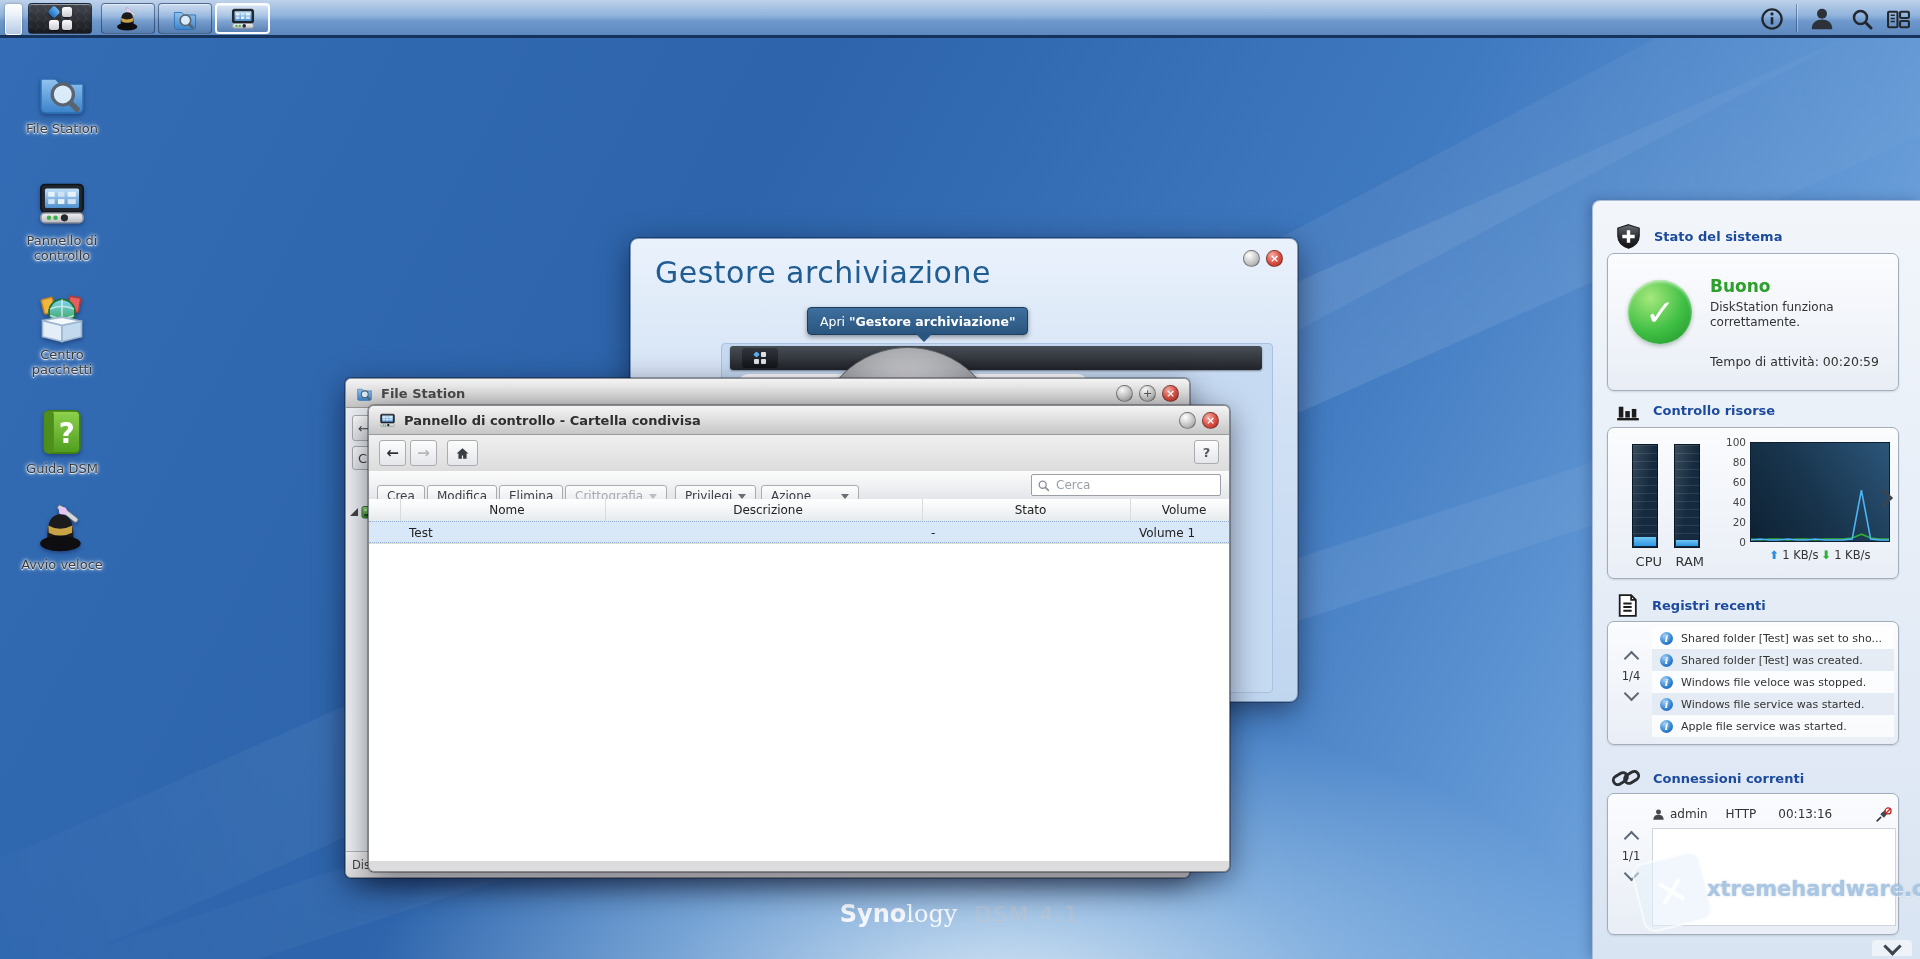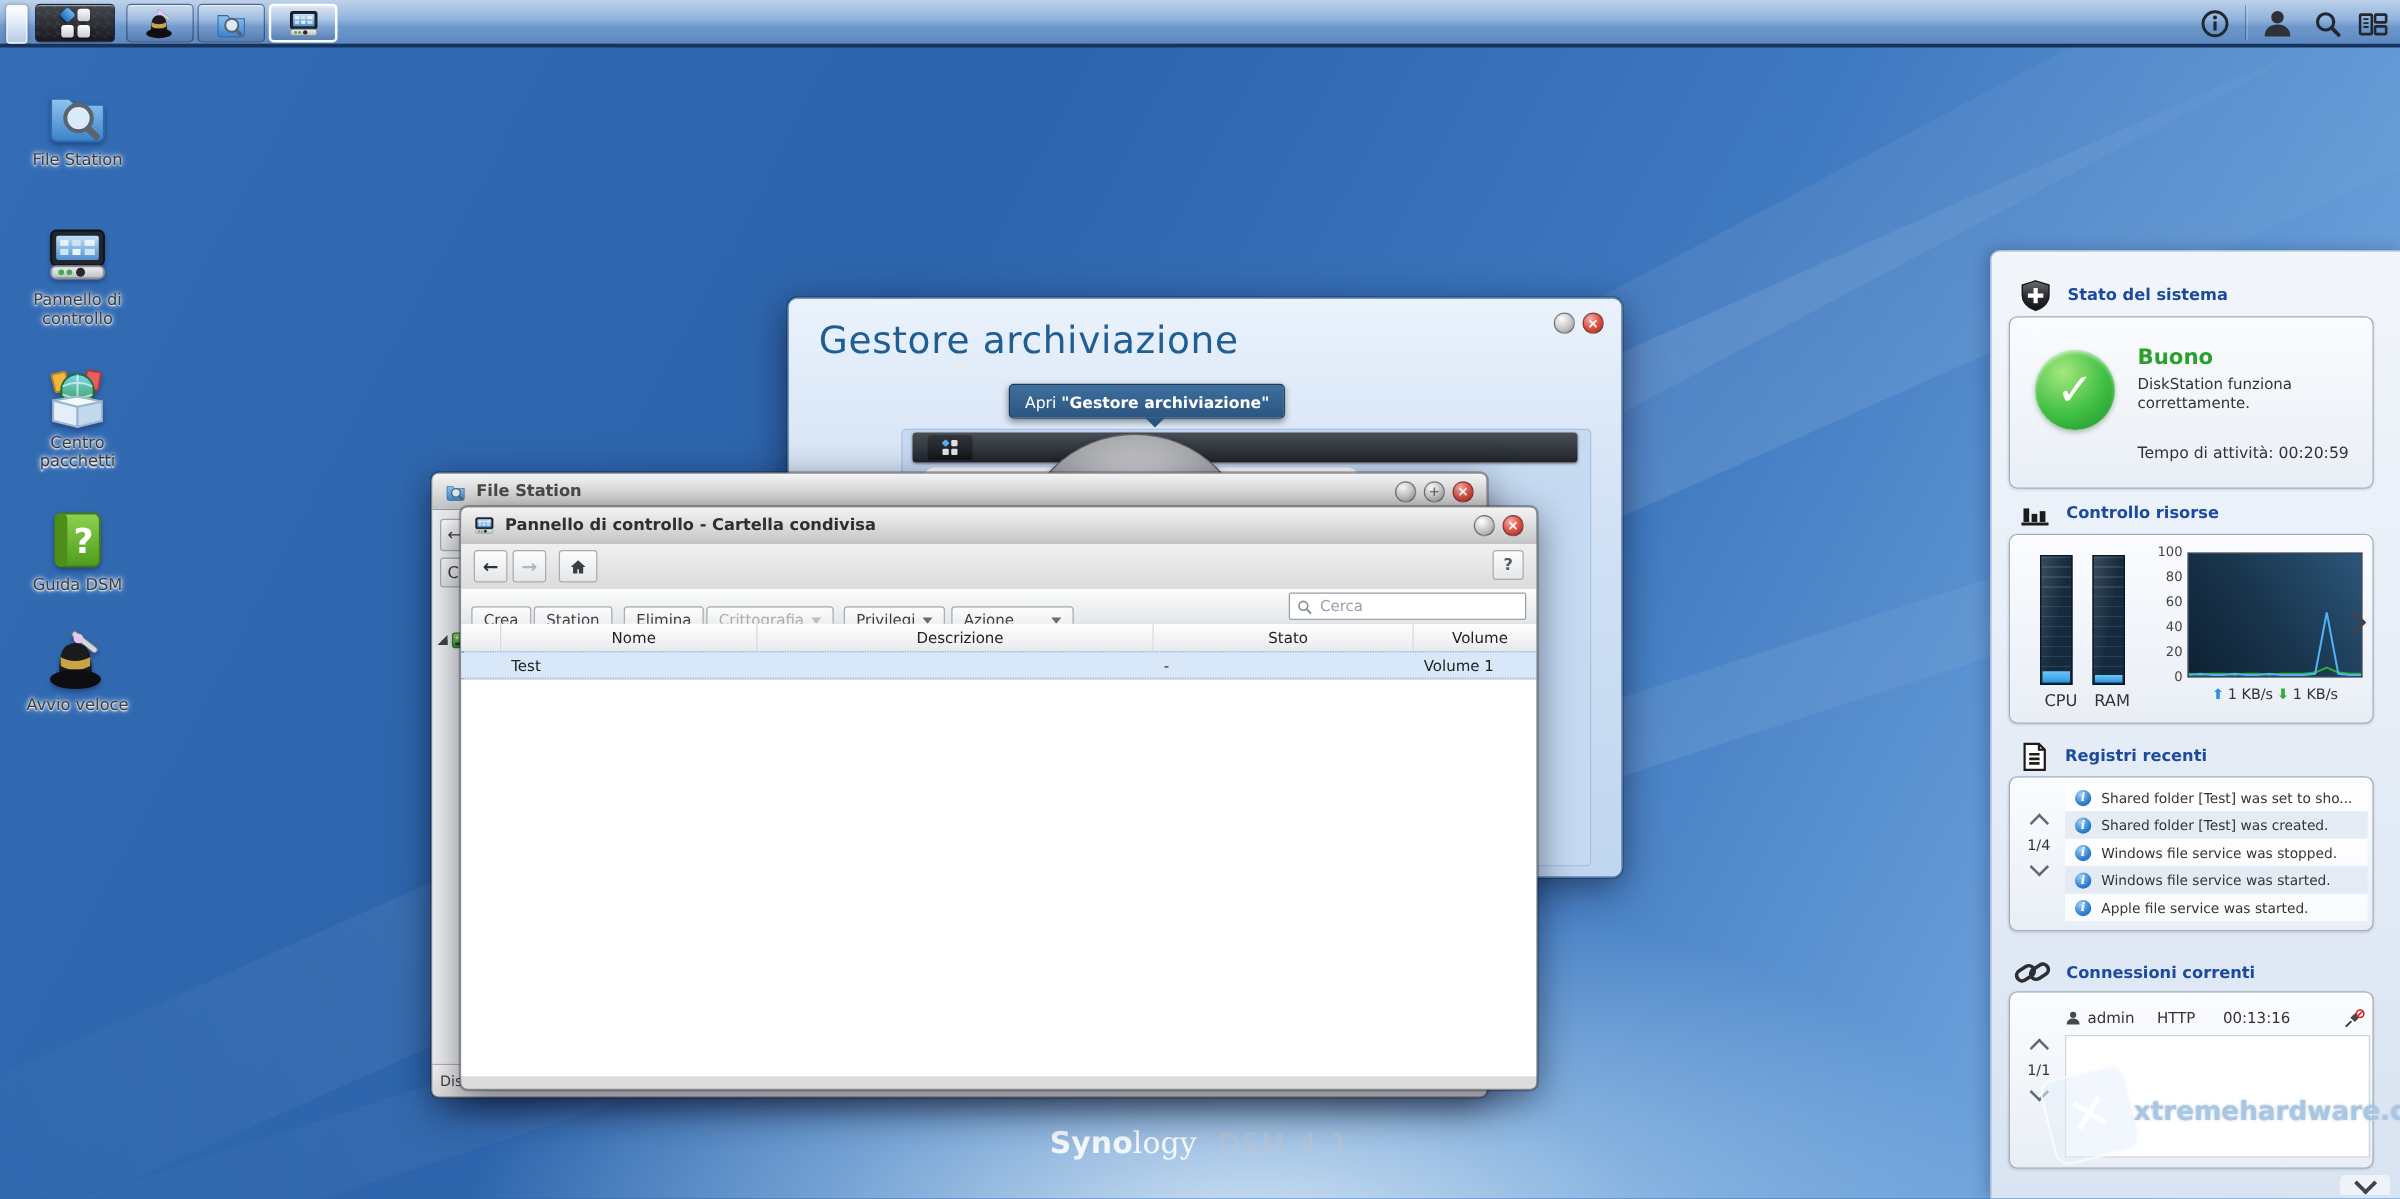--- a/index.html
+++ b/index.html
@@ -417,21 +417,21 @@
     <div class="bevel-btn nav-btn" style="right:10px;width:25px;height:24px;font-size:13px;color:#55595e;">
         <span>?</span>
       </div>
   </div>
 
   <div id="cp-toolbar">
     <div class="bevel-btn cp-tbtn" style="left:8px;">
         <span>Crea</span>
       </div>
     <div class="bevel-btn cp-tbtn" style="left:58px;">
-        <span>Station</span>
+        <span>Modifica</span>
       </div>
     <div class="bevel-btn cp-tbtn" style="left:130px;">
         <span>Elimina</span>
       </div>
     <div class="bevel-btn cp-tbtn disabled" style="left:196px;">
         <span>Crittografia</span>
         <span class="caret"></span>
       </div>
     <div class="bevel-btn cp-tbtn" style="left:306px;">
         <span>Privilegi</span>
@@ -595,21 +595,21 @@
       <div class="log-row" style="top:0;">
           <span class="inf">i</span>
           <span>Shared folder [Test] was set to sho...</span>
         </div>
       <div class="log-row" style="top:22px;">
           <span class="inf">i</span>
           <span>Shared folder [Test] was created.</span>
         </div>
       <div class="log-row" style="top:44px;">
           <span class="inf">i</span>
-          <span>Windows file service was stopped.</span>
+          <span>Windows file veloce was stopped.</span>
         </div>
       <div class="log-row" style="top:66px;">
           <span class="inf">i</span>
           <span>Windows file service was started.</span>
         </div>
       <div class="log-row" style="top:88px;">
           <span class="inf">i</span>
           <span>Apple file service was started.</span>
         </div>
     </div>

